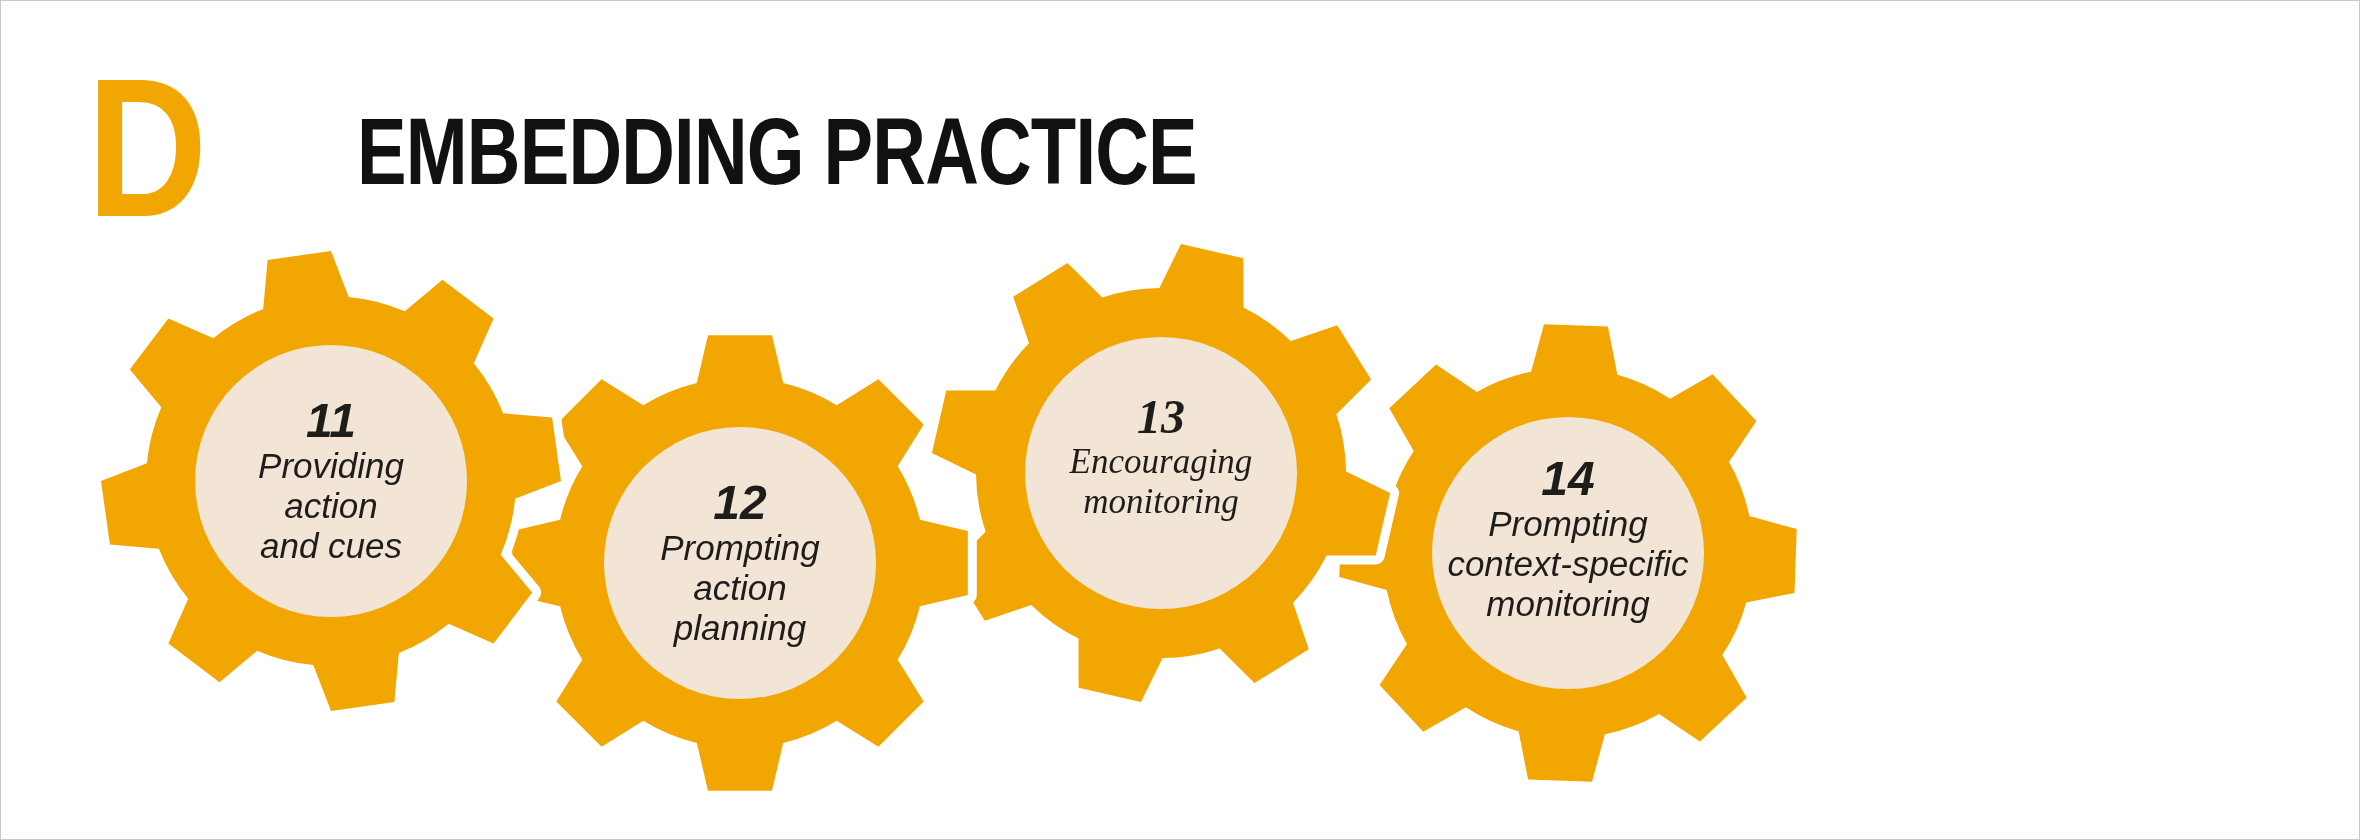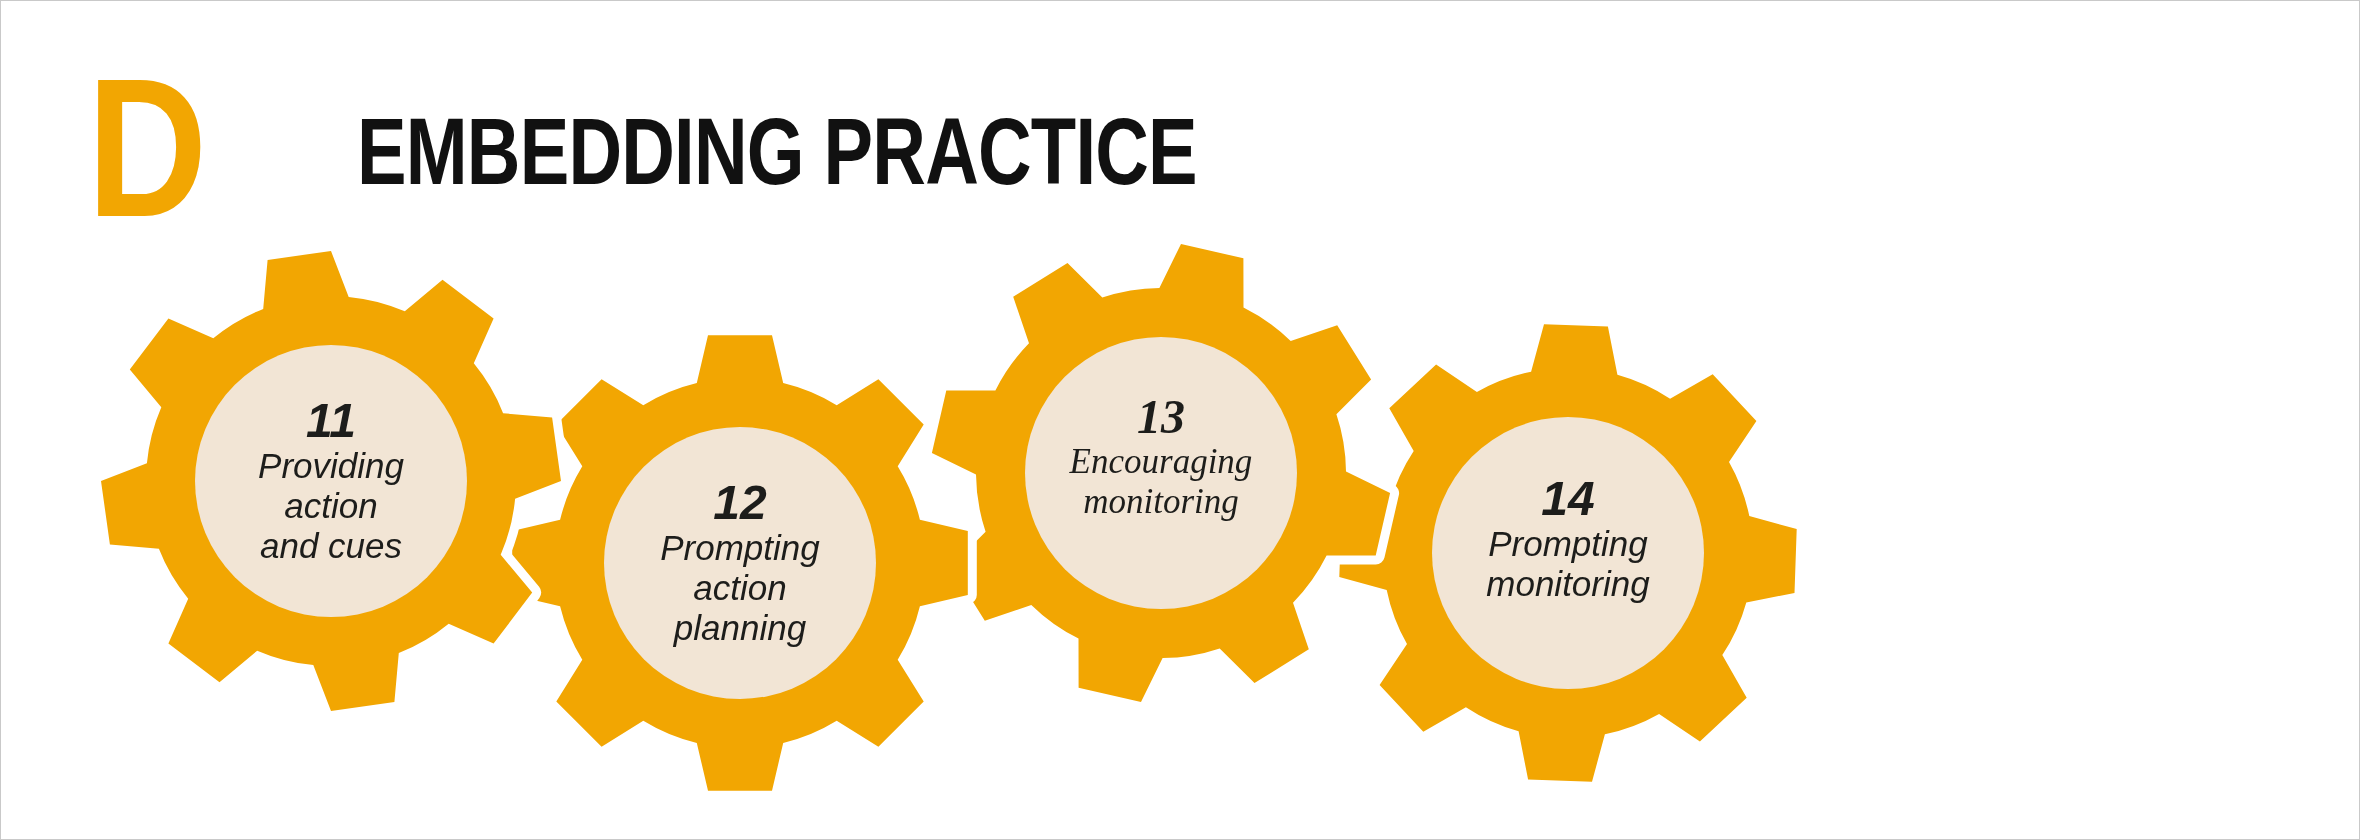--- a/index.html
+++ b/index.html
@@ -115,17 +115,18 @@
 
   <div class="gear" style="left: 1317px; top: 302px;">
     <svg class="gear-svg" viewBox="0 0 500 500">
       <path class="gear-halo" d="M431.3,213.1 L478.7,226.0 L476.5,289.9 L428.3,299.4 A 185 185 0 0 1 404.3,352.1 L404.3,352.1 L428.7,394.7 L381.9,438.4 L341.1,411.0 A 185 185 0 0 1 286.9,431.3 L286.9,431.3 L274.0,478.7 L210.1,476.5 L200.6,428.3 A 185 185 0 0 1 147.9,404.3 L147.9,404.3 L105.3,428.7 L61.6,381.9 L89.0,341.1 A 185 185 0 0 1 68.7,286.9 L68.7,286.9 L21.3,274.0 L23.5,210.1 L71.7,200.6 A 185 185 0 0 1 95.7,147.9 L95.7,147.9 L71.3,105.3 L118.1,61.6 L158.9,89.0 A 185 185 0 0 1 213.1,68.7 L213.1,68.7 L226.0,21.3 L289.9,23.5 L299.4,71.7 A 185 185 0 0 1 352.1,95.7 L352.1,95.7 L394.7,71.3 L438.4,118.1 L411.0,158.9 A 185 185 0 0 1 431.3,213.1 Z"></path>
       <path class="gear-body" d="M431.3,213.1 L478.7,226.0 L476.5,289.9 L428.3,299.4 A 185 185 0 0 1 404.3,352.1 L404.3,352.1 L428.7,394.7 L381.9,438.4 L341.1,411.0 A 185 185 0 0 1 286.9,431.3 L286.9,431.3 L274.0,478.7 L210.1,476.5 L200.6,428.3 A 185 185 0 0 1 147.9,404.3 L147.9,404.3 L105.3,428.7 L61.6,381.9 L89.0,341.1 A 185 185 0 0 1 68.7,286.9 L68.7,286.9 L21.3,274.0 L23.5,210.1 L71.7,200.6 A 185 185 0 0 1 95.7,147.9 L95.7,147.9 L71.3,105.3 L118.1,61.6 L158.9,89.0 A 185 185 0 0 1 213.1,68.7 L213.1,68.7 L226.0,21.3 L289.9,23.5 L299.4,71.7 A 185 185 0 0 1 352.1,95.7 L352.1,95.7 L394.7,71.3 L438.4,118.1 L411.0,158.9 A 185 185 0 0 1 431.3,213.1 Z"></path>
       <circle class="gear-inner" cx="250" cy="250" r="136"></circle>
     </svg>
     <div class="gear-text" style="transform: translateY(-14px);">
       <div class="gear-number">14</div>
       <div class="gear-line">Prompting</div>
+      <div class="gear-line">context-specific</div>
       <div class="gear-line">monitoring</div>
     </div>
   </div>
 
 </div>
 
 </body></html>

